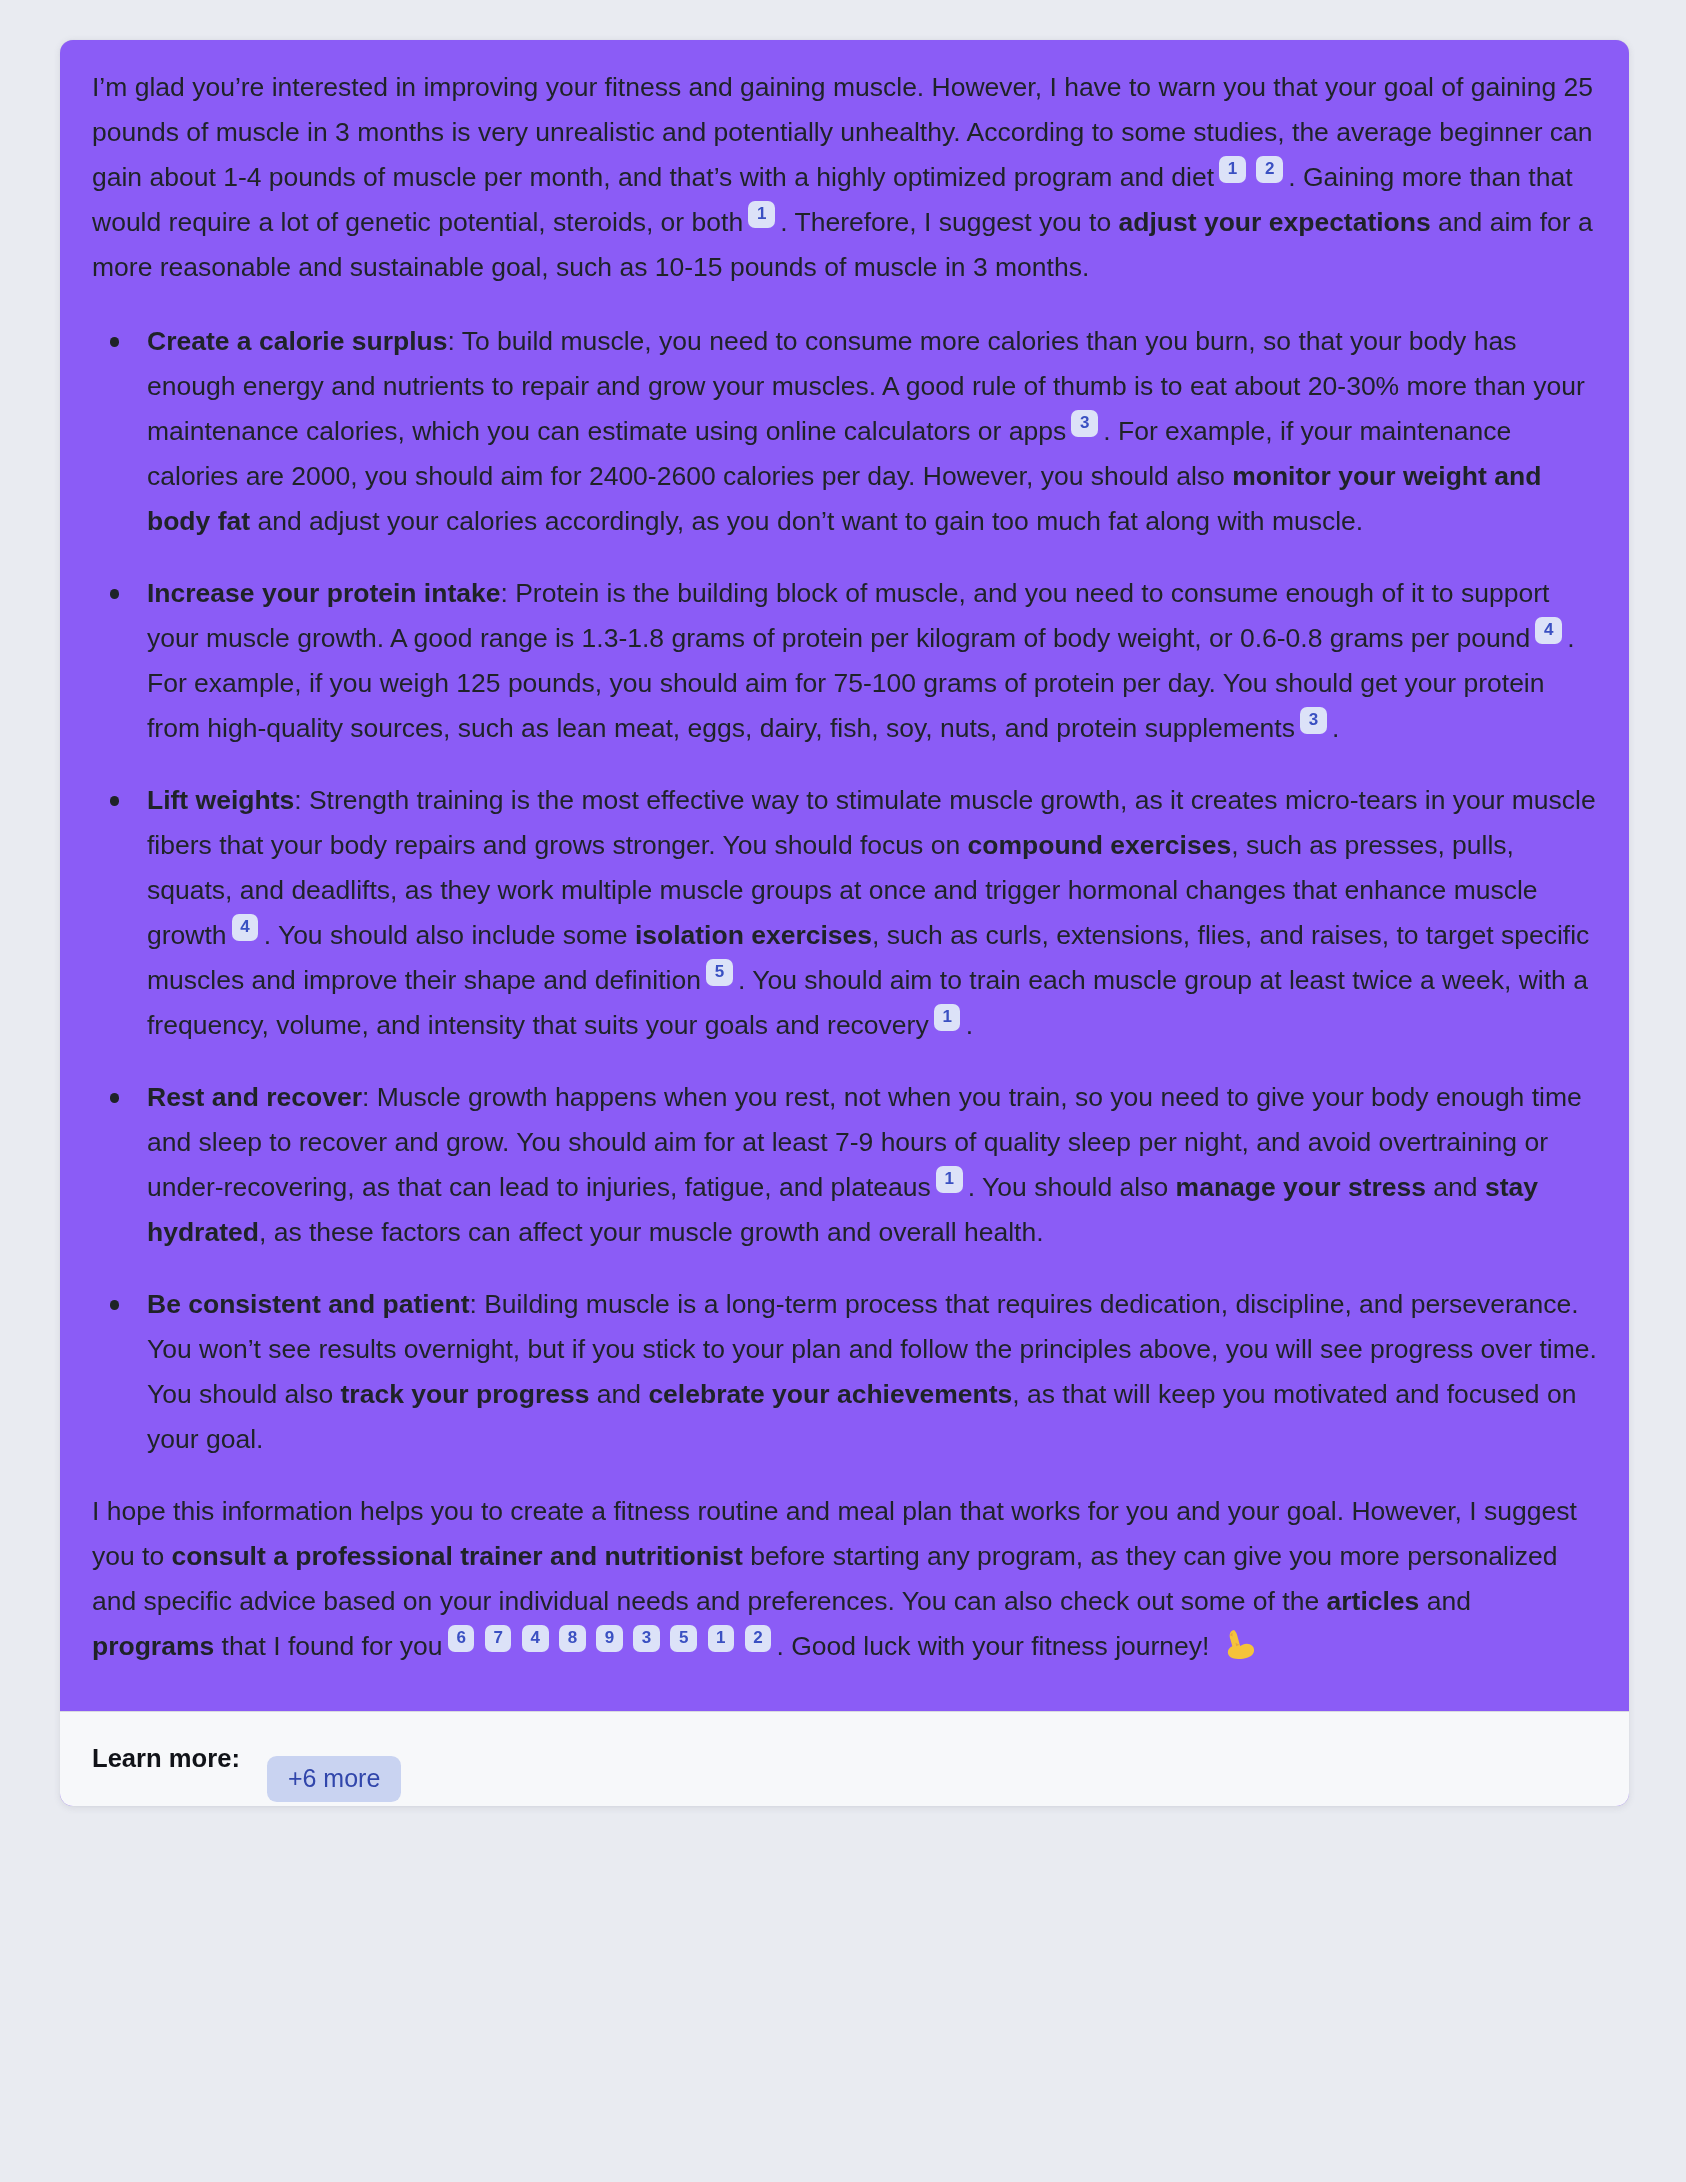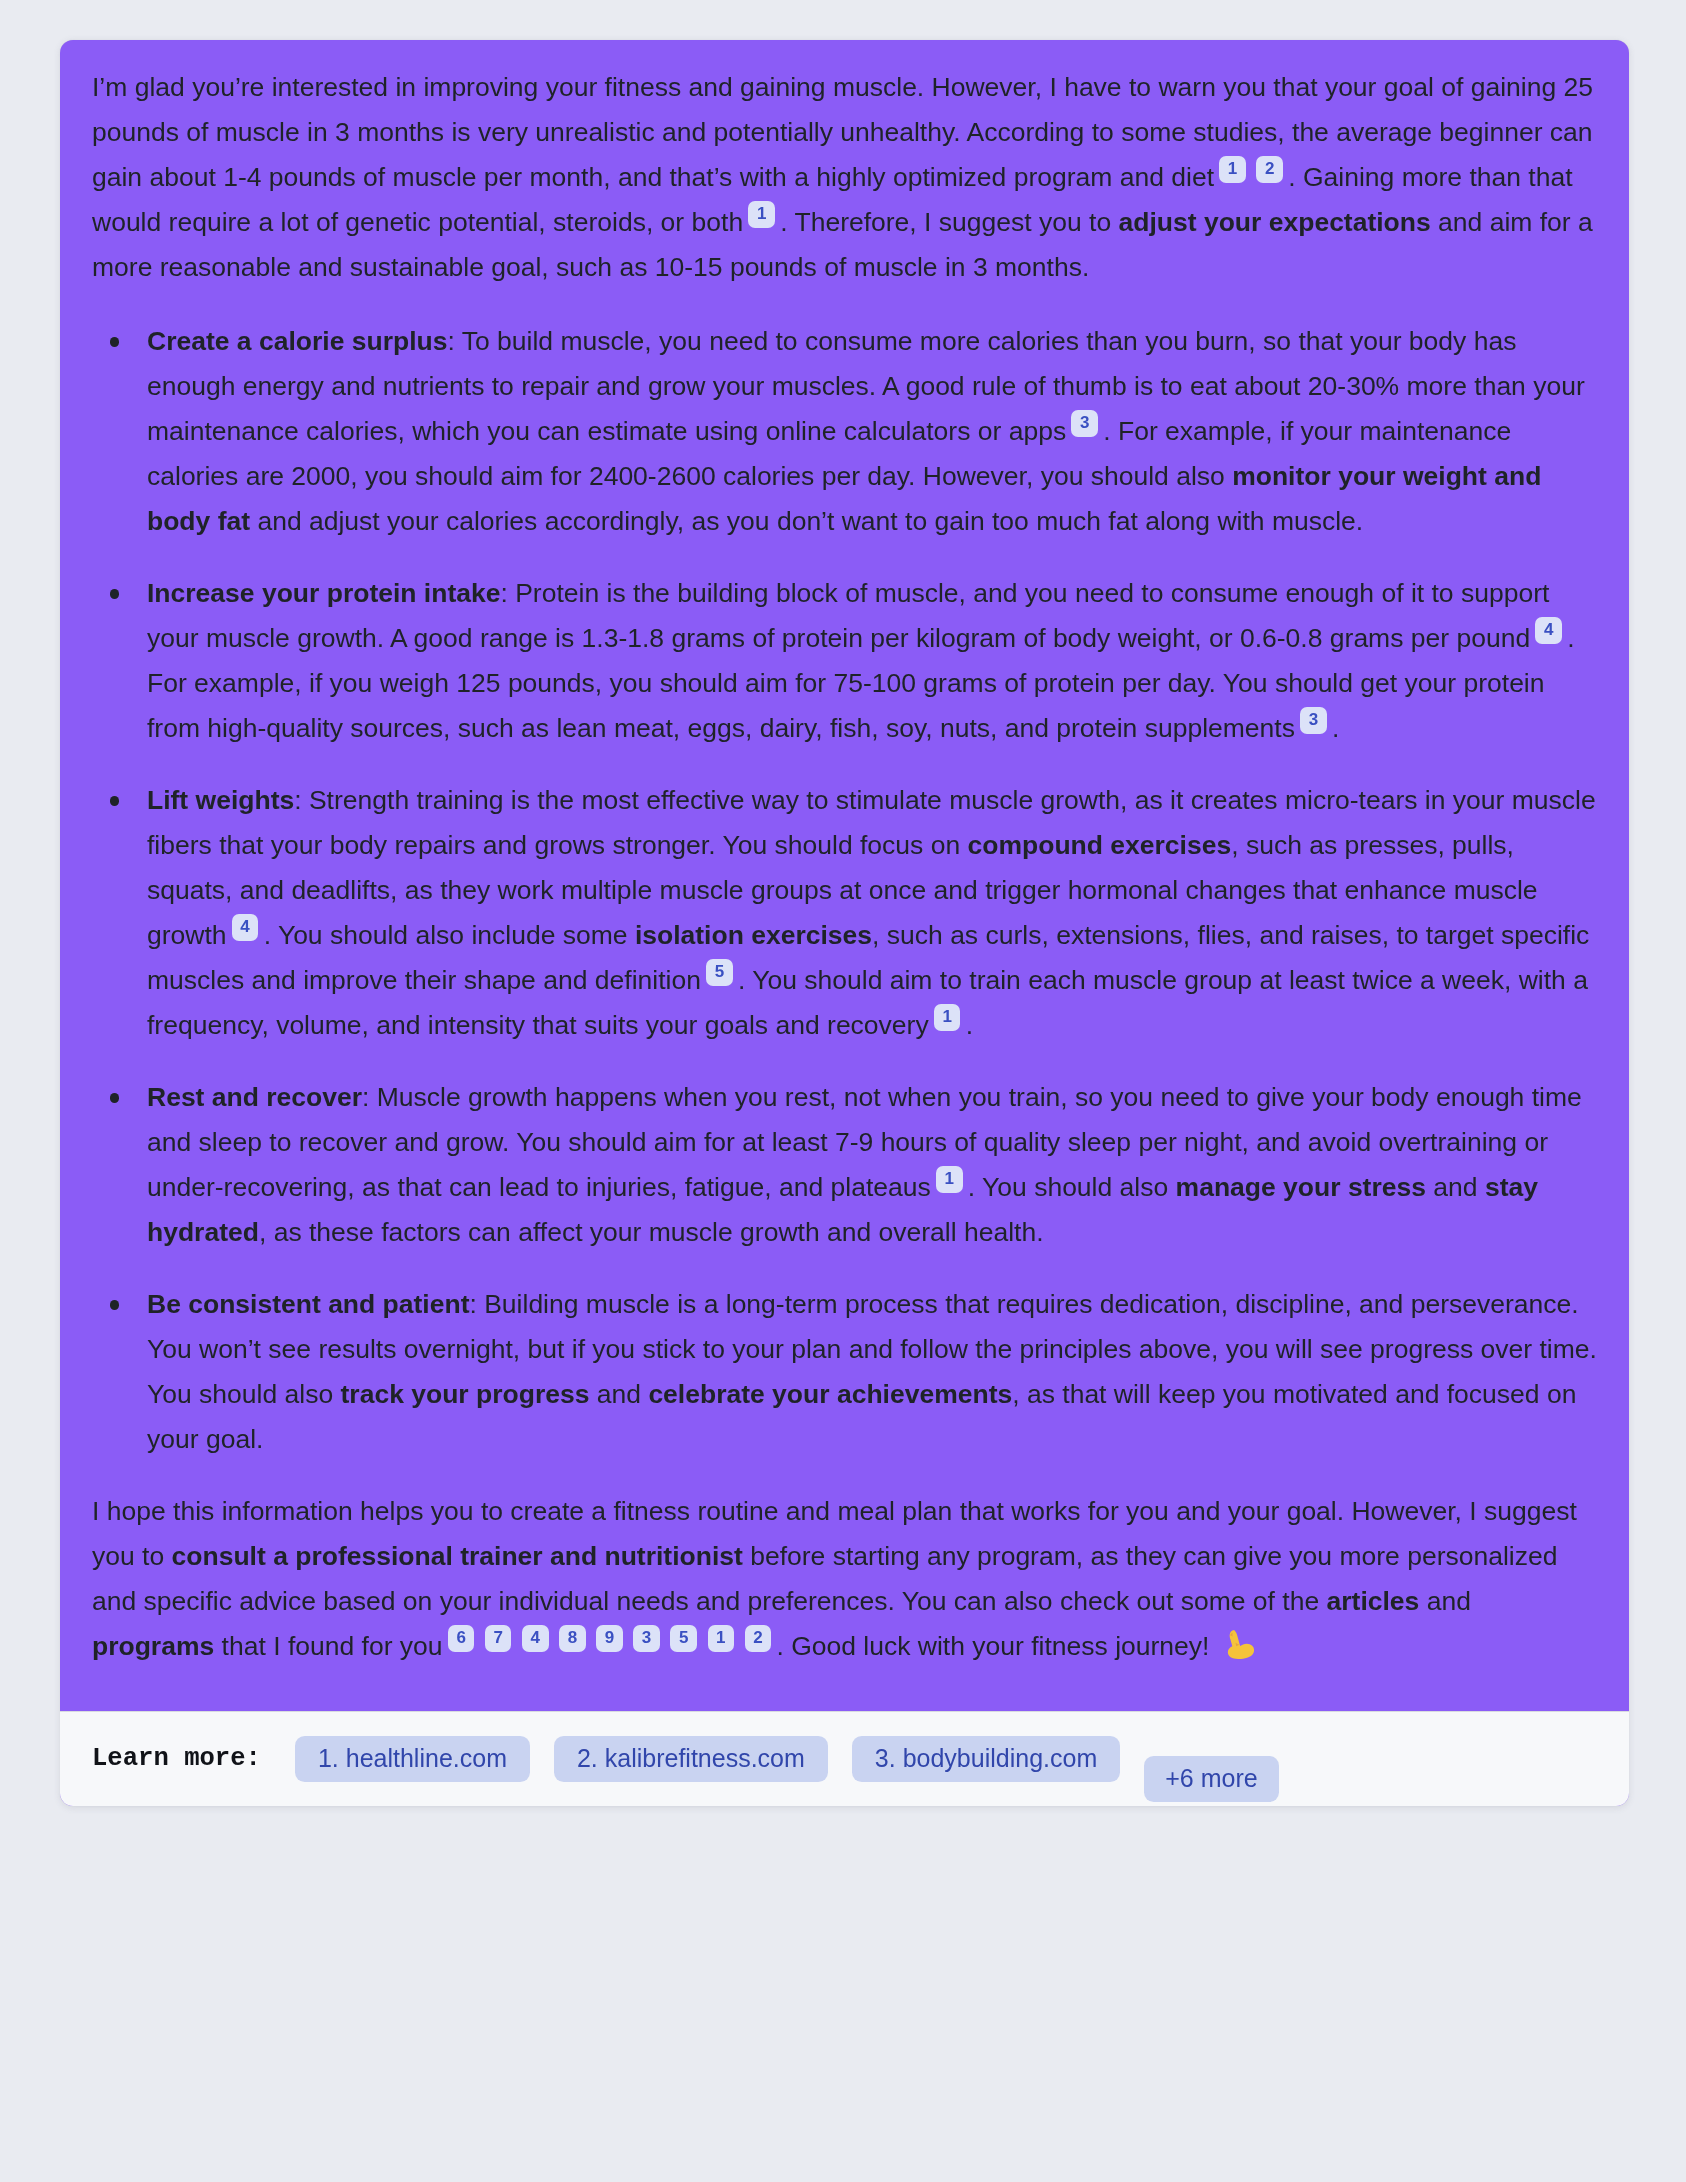--- a/index.html
+++ b/index.html
@@ -94,22 +94,21 @@
     display: flex;
     align-items: center;
     padding: 0 32px;
     height: 95px;
     background: #f7f8fa;
   }
   .learn-more-label {
     font-size: 25.6px;
     font-weight: 700;
     color: #111318;
-    margin-right: 34px;
-    font-family: Liberation Mono, monospace;
+    margin-right: 27px;
   }
   .chip {
     display: inline-flex;
     align-items: center;
     height: 46px;
     padding: 0 23px;
     margin-right: 24px;
     border-radius: 9.7px;
     background: #c9d3f1;
     color: #3146ab;
@@ -136,19 +135,18 @@
           <li><span class="bullet-dot"></span><b>Be consistent and patient</b><span>: Building muscle is a long-term process that requires dedication, discipline, and perseverance. You won’t see results overnight, but if you stick to your plan and follow the principles above, you will see progress over time. You should also </span><b>track your progress</b><span> and </span><b>celebrate your achievements</b><span>, as that will keep you motivated and focused on your goal.</span></li>
         </ul>
         <p><span>I hope this information helps you to create a fitness routine and meal plan that works for you and your goal. However, I suggest you to </span><b>consult a professional trainer and nutritionist</b><span> before starting any program, as they can give you more personalized and specific advice based on your individual needs and preferences. You can also check out some of the </span><b>articles</b><span> and </span><b>programs</b><span> that I found for you</span><sup class="cite">6</sup><sup class="cite">7</sup><sup class="cite">4</sup><sup class="cite">8</sup><sup class="cite">9</sup><sup class="cite">3</sup><sup class="cite">5</sup><sup class="cite">1</sup><sup class="cite">2</sup><span>. Good luck with your fitness journey! </span><span><svg class="emoji-biceps" viewBox="0 0 36 36">
               <path fill="#f5c33b" d="M12.5 3.2c-2.6.3-4.4 2.3-4.6 4.9-.1 1.5.2 2.8.7 4.6l2 7.1c-2.7 1.2-4.6 3.4-4.6 6.2 0 4.3 4.4 6.8 10.6 6.9 6.5.1 12.6-1.6 15.2-5.2 1.9-2.6 1.6-6.3-.7-8.5-2.4-2.3-6.5-2.7-9.4-1.2l-3.1 1.6-2.5-9.3c-.5-1.9-.9-3.4-1.6-4.6-.6-1.1-1.3-1.6-2-2.5z"></path>
               <path fill="#e8a33d" d="M13.9 16.2l.8 3.6 3.1-1.6c-1.4-.6-2.7-1.3-3.9-2zM8.3 8.8c.6 0 1.7.3 2.7 1.2-.2-1.4-.5-2.8.1-4.2-1.5.4-2.5 1.6-2.8 3z"></path>
             </svg></span></p>
       </div>
 
     <div class="learn-more">
       <span class="learn-more-label">Learn more:</span>
-      <span id="learn-more-links"><span class="chip">1. healthline.com</span><span class="chip">2. kalibrefitness.com</span><span class="chip">3. bodybuilding.com</span></span>
       <span class="chip more">+6 more</span>
     </div>
   </div>
 
 </div>
 
 
 </body></html>

